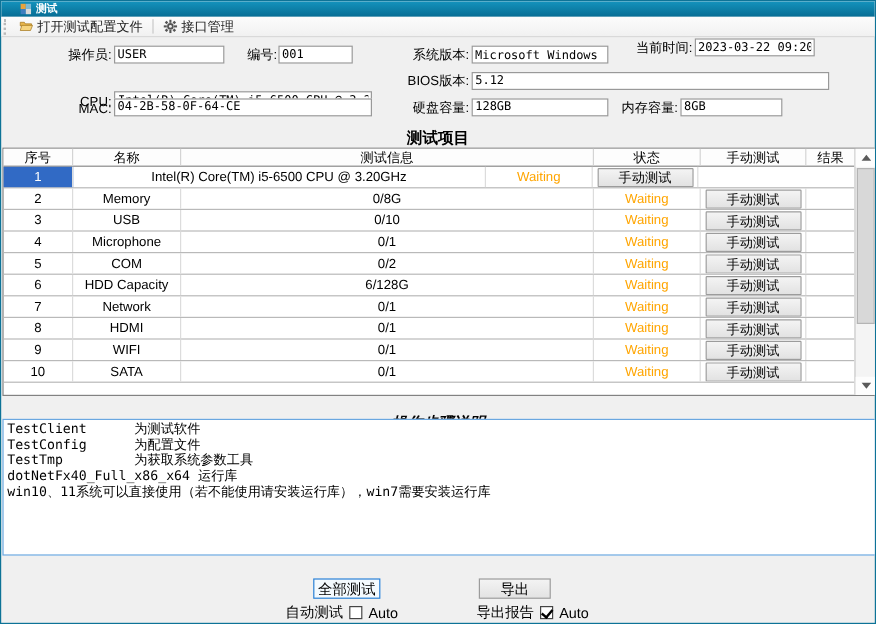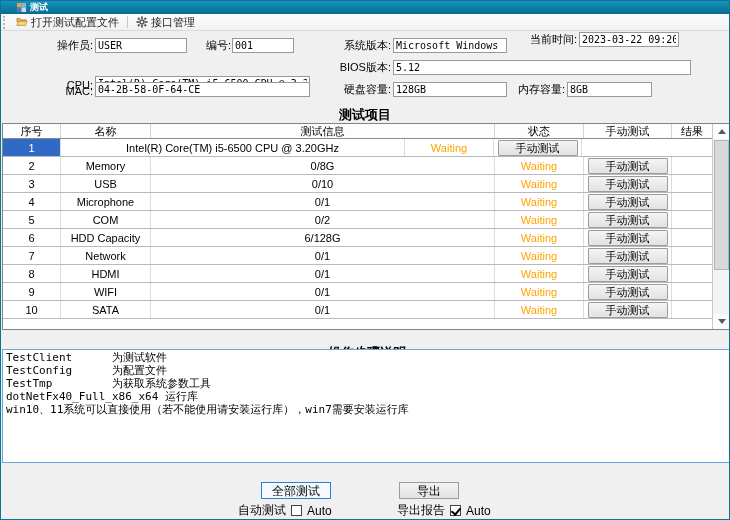--- a/index.html
+++ b/index.html
@@ -46,21 +46,21 @@
   .tri-down { width:0; height:0; border-left:4px solid transparent; border-right:4px solid transparent; border-top:5px solid #5a5a5a; }
   .scroll-thumb { position:absolute; left:1px; top:16px; width:15px; height:130px; background:#d8d8d8; border:1px solid #b4b4b4; }
 
   
   .instructions-box { position:absolute; left:1px; top:348px; width:728px; height:114px; background:#fff; border:1px solid #6aa7e0; padding:1px 3px; overflow:hidden; }
   .instructions-text { font-family:"DejaVu Sans Mono", monospace; font-size:11px; line-height:13px; white-space:pre; color:#000; }
 
   
   .footer { position:absolute; left:0; top:462px; width:100%; height:58px; }
   .btn { position:absolute; height:17px; font-size:12px; font-family:"Liberation Sans", sans-serif; }
-  .btn-test-all { left:260px; top:19px; width:70px; background:#f4fafe; border:1px solid #2a7fd4; color:#000; }
+  .btn-test-all { left:260px; top:19px; width:56px; background:#f4fafe; border:1px solid #2a7fd4; color:#000; }
   .btn-export { left:398px; top:19px; width:60px; background:linear-gradient(#f3f3f3,#e3e3e3); border:1px solid #9c9c9c; color:#000; }
   .cbrow { position:absolute; top:40px; height:15px; display:flex; align-items:center; gap:5px; font-size:12px; color:#000; }
   .cbrow.g1 { left:237px; } .cbrow.g2 { left:396px; }
   .cb { width:11px; height:11px; border:1px solid #444; background:#fff; display:inline-block; position:relative; }
   .cb.checked::after { content:""; position:absolute; left:2px; top:0; width:4px; height:7px; border-right:2px solid #000; border-bottom:2px solid #000; transform:rotate(40deg); }
 </style>
 </head>
 <body>
 
 <div class="window">

